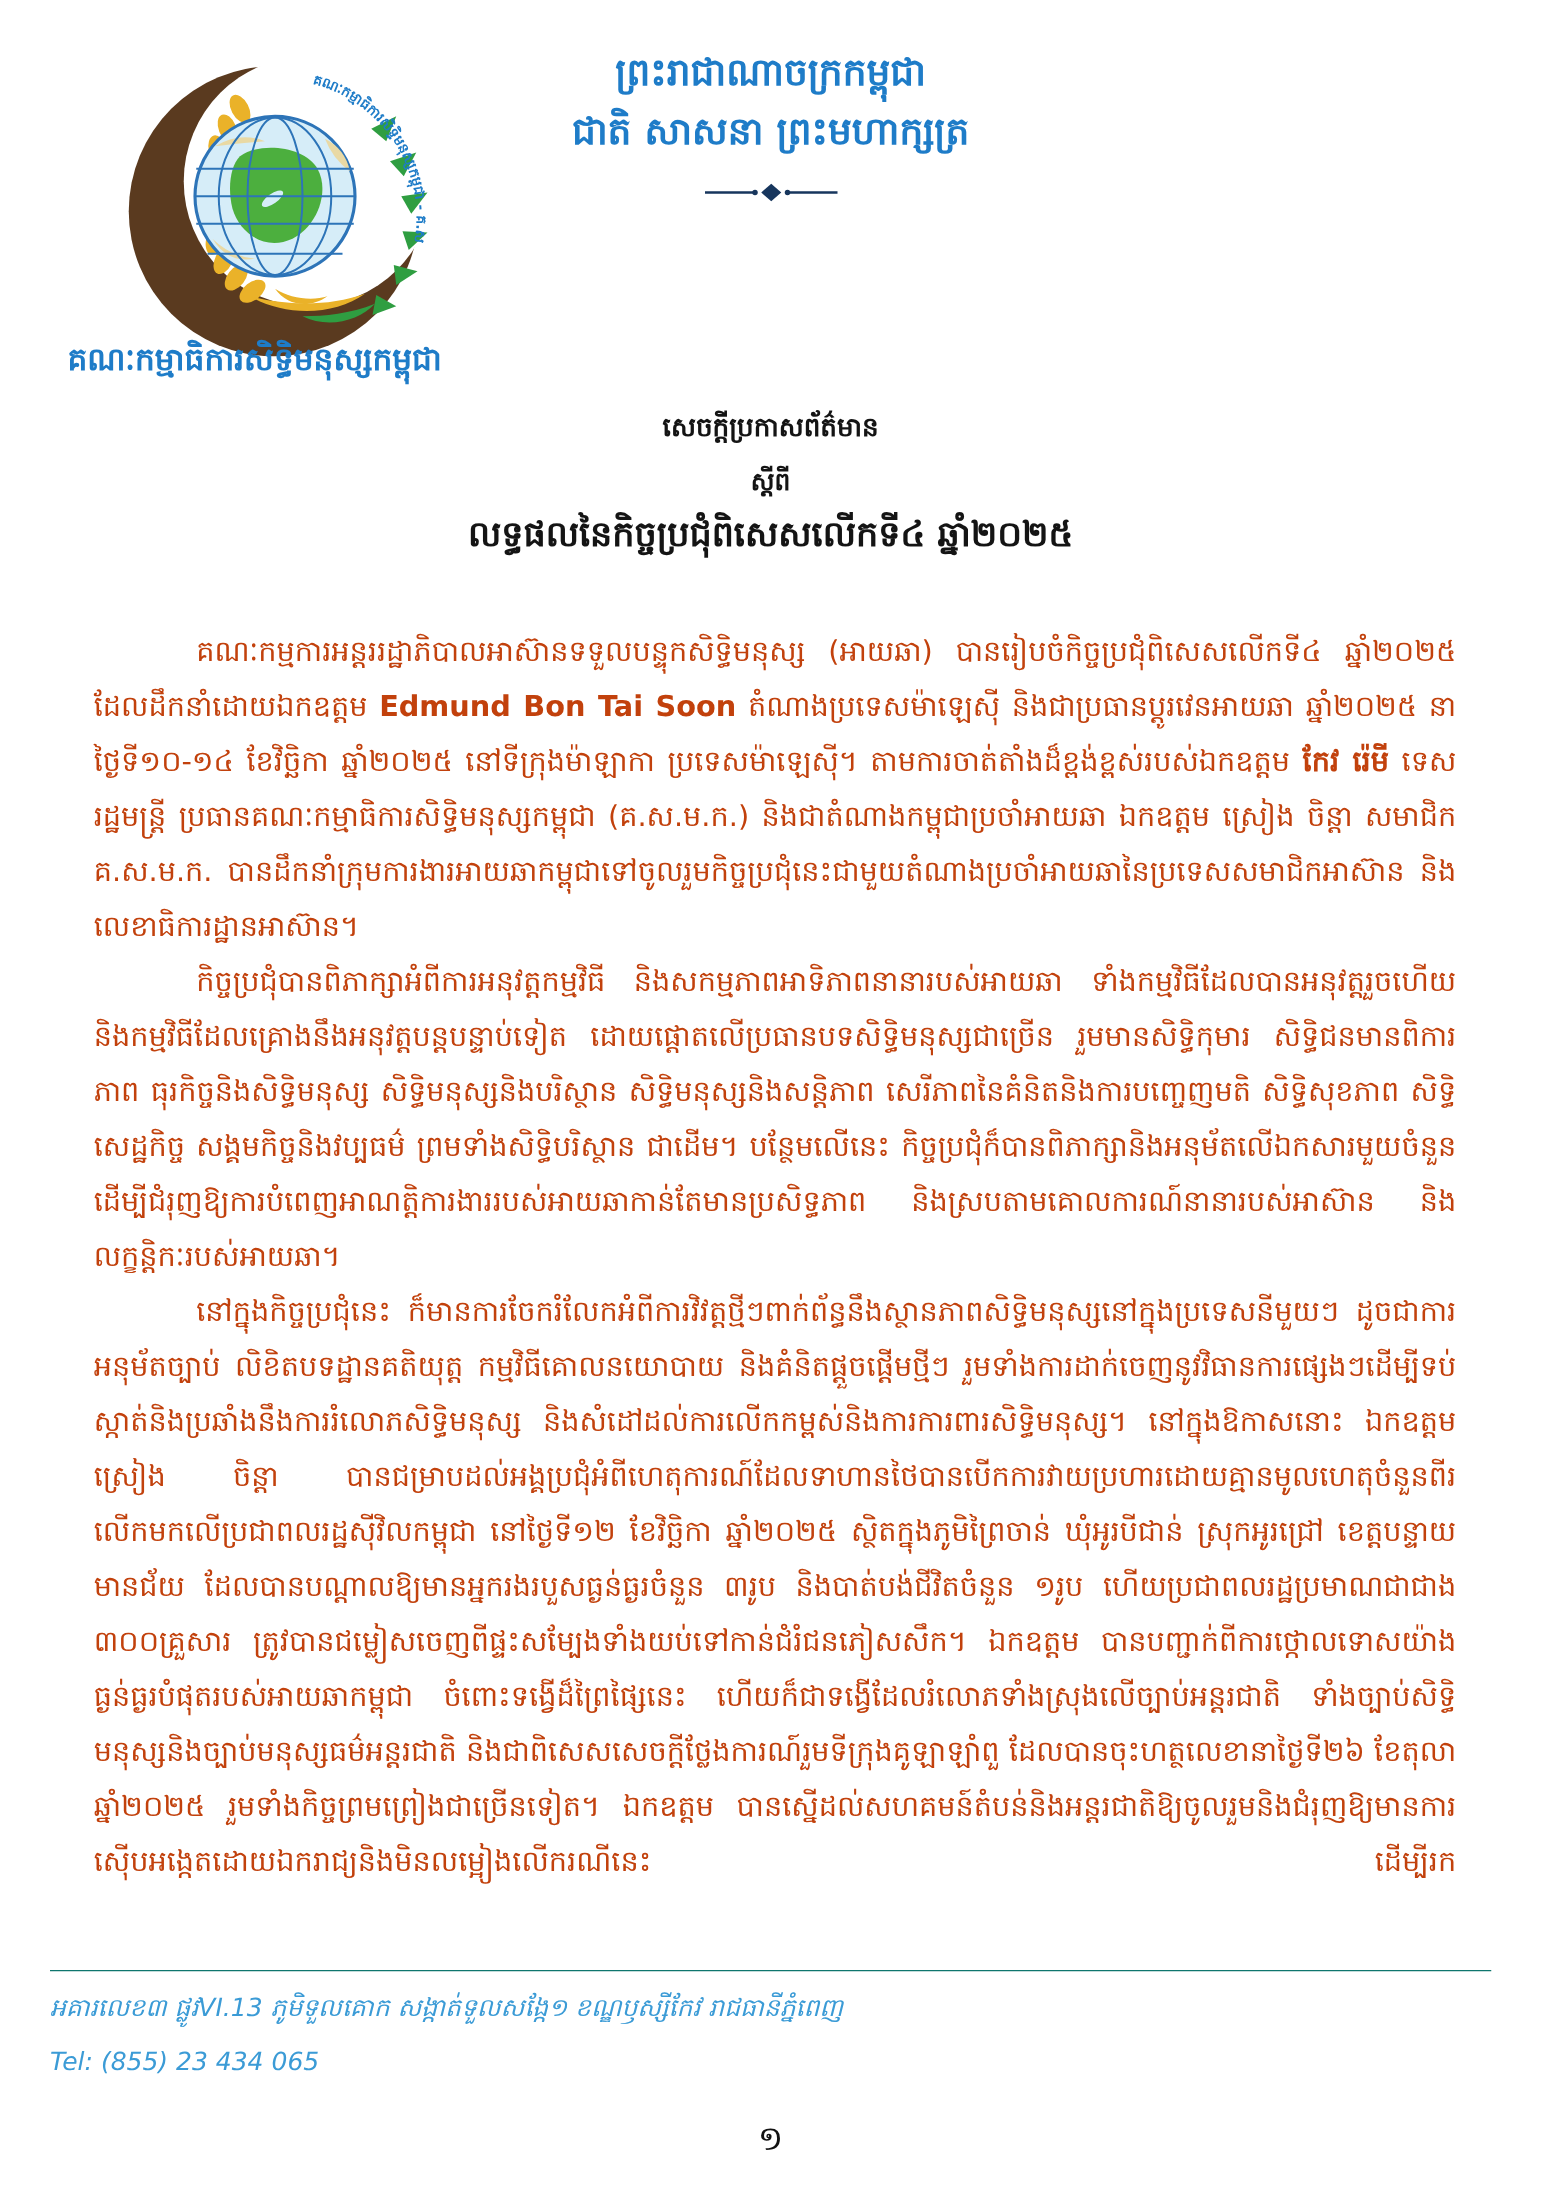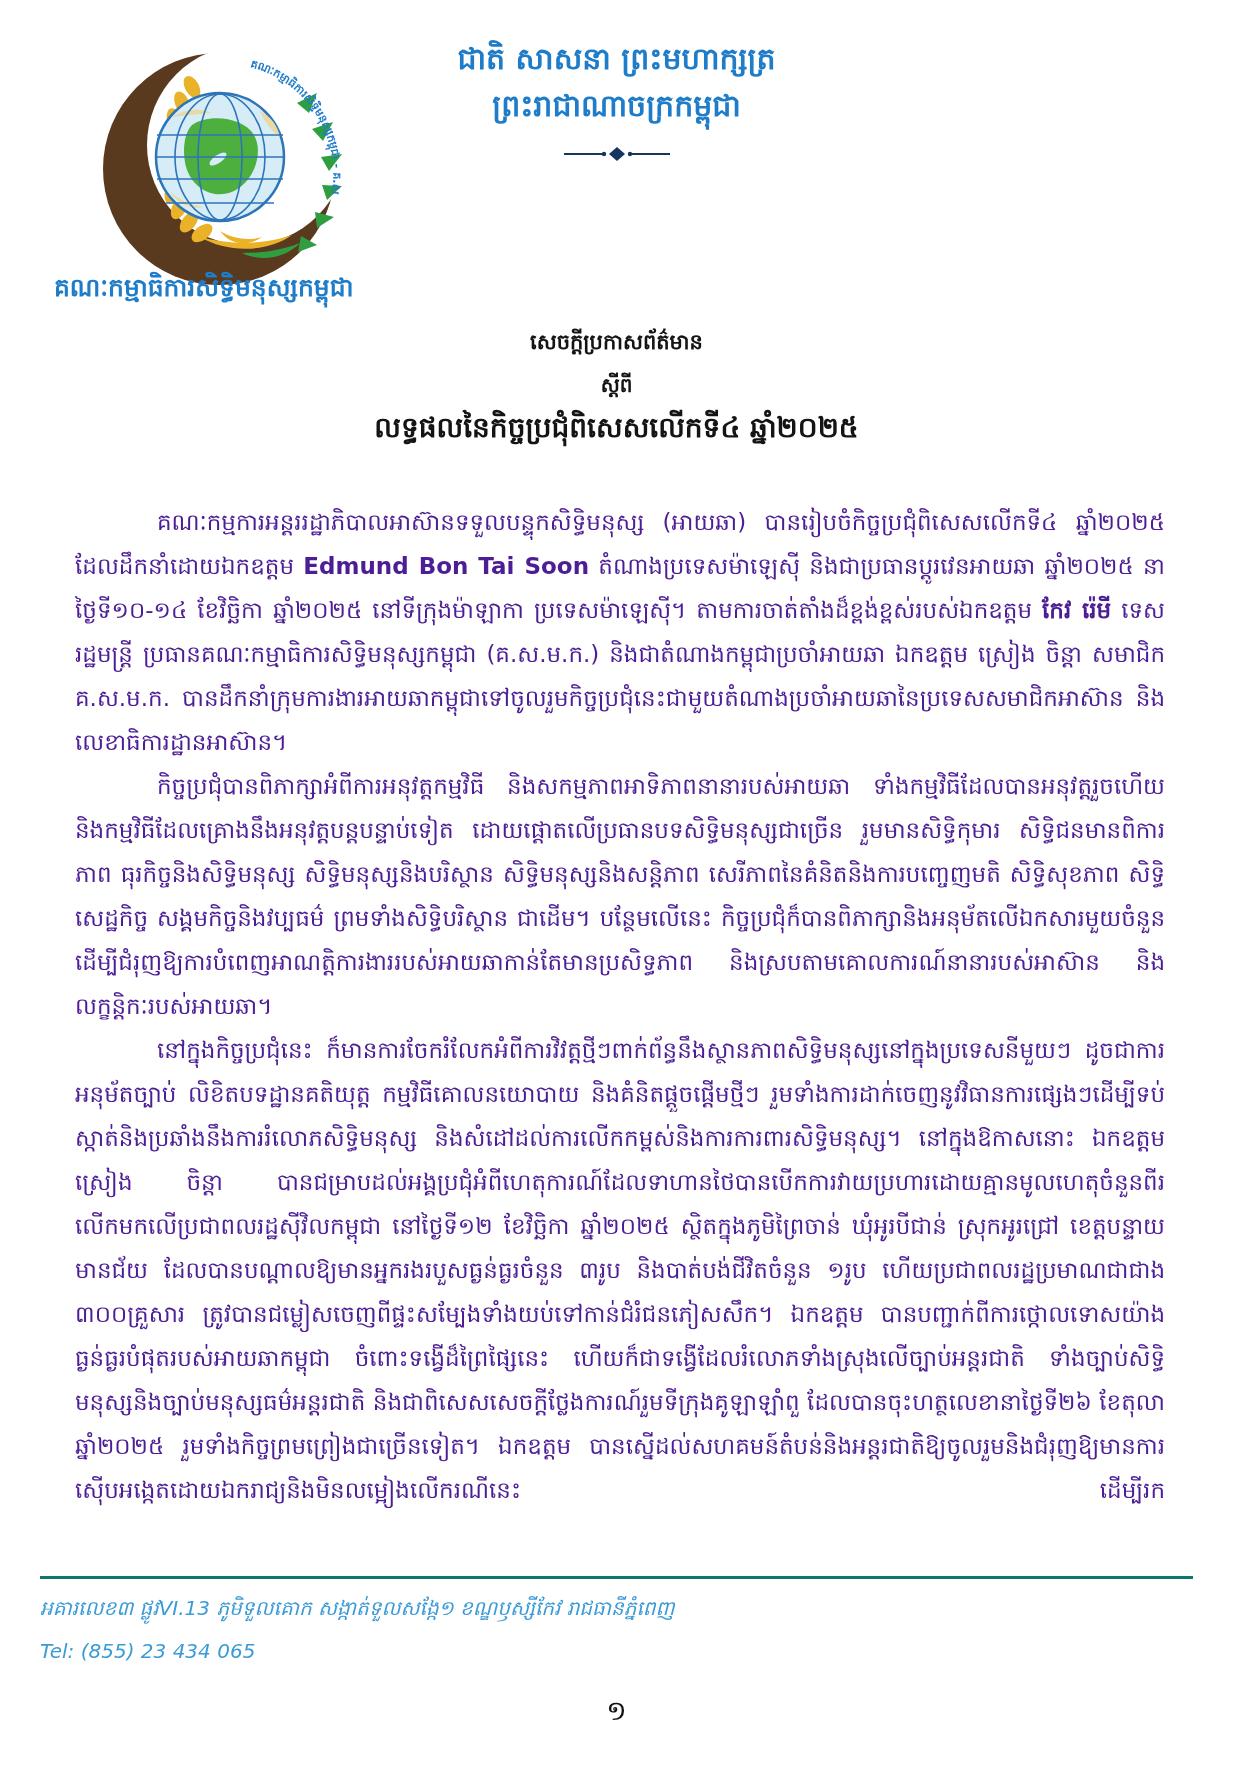--- a/index.html
+++ b/index.html
@@ -40,52 +40,52 @@
     position:absolute;top:320px;left:0;right:0;
     text-align:center;color:#141414;font-weight:bold;
   }
   .title-block .t1{font-size:21px;line-height:44px;}
   .title-block .t2{font-size:20px;line-height:42px;}
   .title-block .t3{font-size:28px;line-height:44px;}
   .title-block .t4{font-size:28px;line-height:44px;}
   
   .body-content{
     position:absolute;top:500px;left:75px;width:1090px;
-    font-size:23px;line-height:44px;color:#4c1d95;
+    font-size:23px;line-height:44px;color:#c2410c;
     text-align:justify;
   }
   .body-content p{margin:0;text-indent:82px;}
   .body-content p:last-child{text-align-last:justify;}
   .body-content .bold{font-weight:bold;}
   
   .footer{
     position:absolute;left:40px;right:40px;top:1576px;
-    border-top:3px solid #0f766e;
+    border-top:1px solid #0f766e;
     padding-top:16px;
     color:#3b9bd6;
     font-style:italic;
   }
   .footer .addr-km{font-size:20px;margin-bottom:14px;white-space:nowrap;}
   .footer .addr-row{
     display:flex;justify-content:space-between;align-items:baseline;
     font-size:20px;
   }
   .page-number{
     position:absolute;top:1694px;left:0;right:0;
     text-align:center;font-size:27px;color:#111;
   }
 </style>
 </head>
 <body>
 
 <div class="page">
 
   <div class="kingdom-header">
+    <div class="line">ព្រះរាជាណាចក្រកម្ពុជា</div>
     <div class="line">ជាតិ សាសនា ព្រះមហាក្សត្រ</div>
-    <div class="line">ព្រះរាជាណាចក្រកម្ពុជា</div>
   </div>
 
   <div class="header-ornament">
     <svg width="110" height="16" viewBox="0 0 110 16">
       <path d="M2,8 H42 M68,8 H108" stroke="#17365d" stroke-width="2" fill="none"></path>
       <path d="M55,1 L63,8 L55,15 L47,8 Z" fill="#17365d"></path>
       <circle cx="42" cy="8" r="2.2" fill="#17365d"></circle>
       <circle cx="68" cy="8" r="2.2" fill="#17365d"></circle>
     </svg>
   </div>

